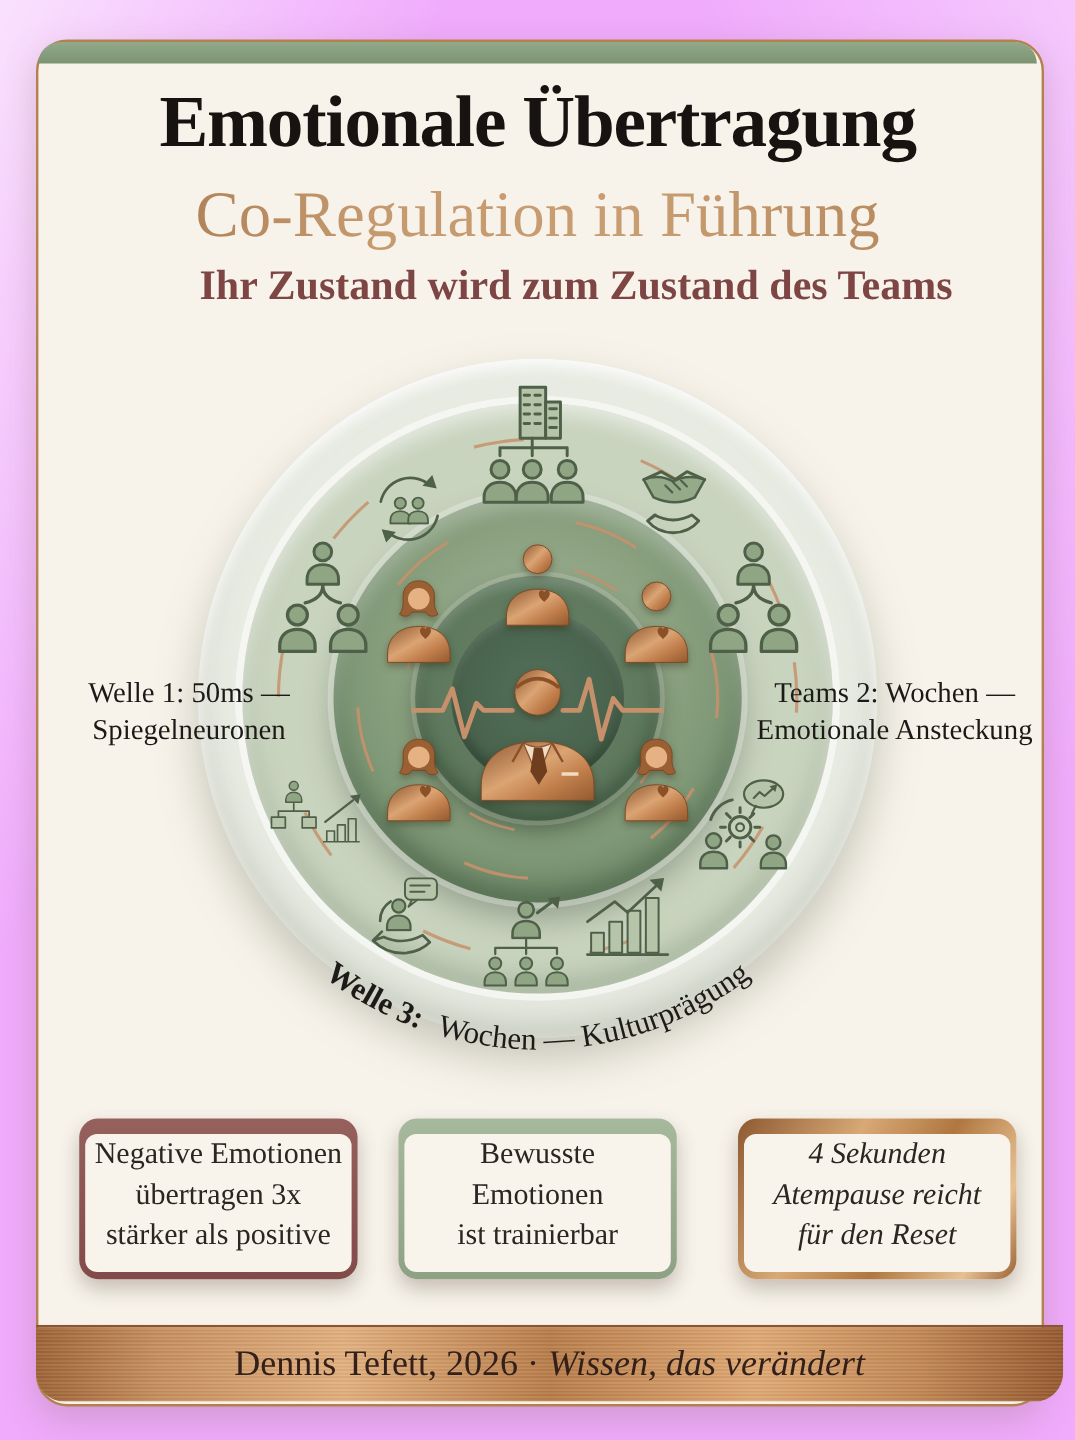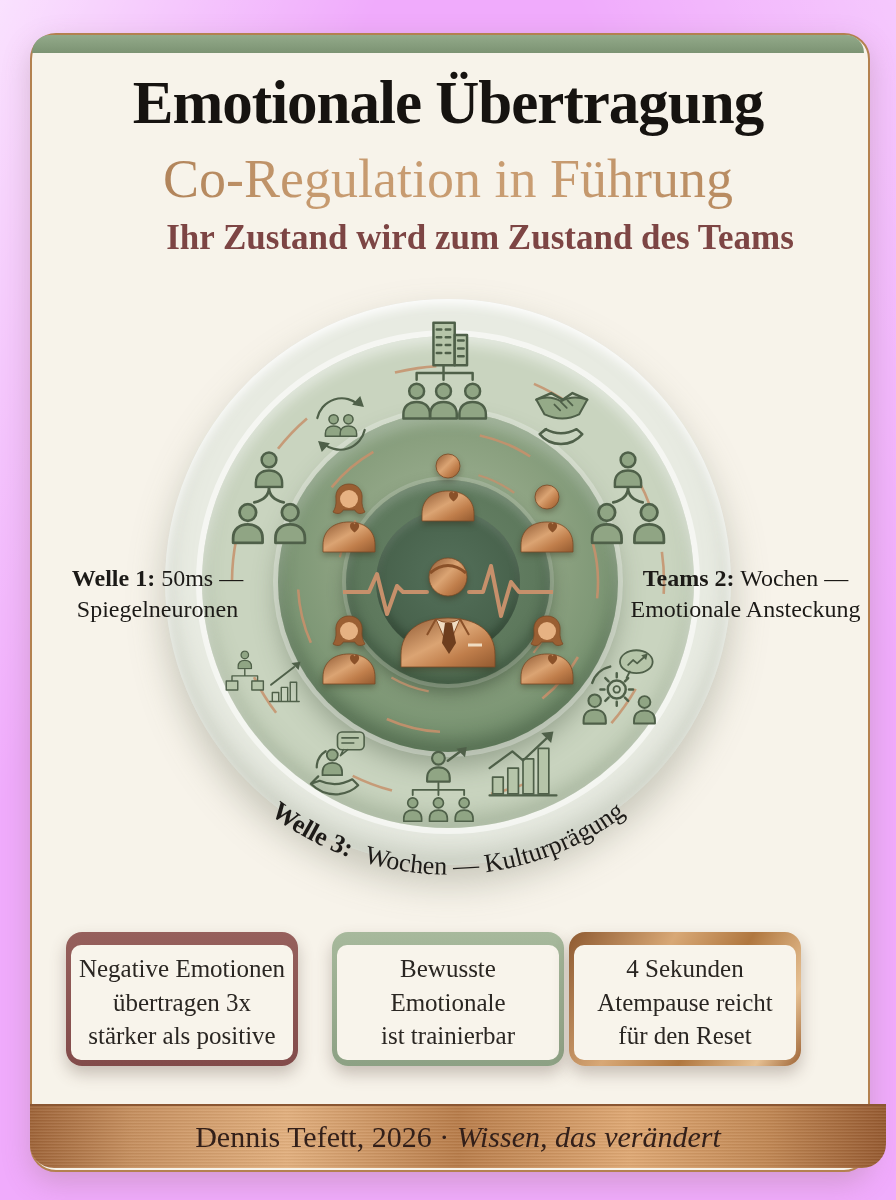--- a/index.html
+++ b/index.html
@@ -40,30 +40,30 @@
   .fl{fill:#95aa88;stroke:#4f6049;stroke-width:2.5;stroke-linejoin:round;}
   .fl2{fill:#b6c5a9;stroke:#4f6049;stroke-width:2.2;stroke-linejoin:round;}
   .ah{fill:#4f6049;stroke:none;}
   .ic{fill:#90a584;stroke:#4f6049;stroke-width:3;stroke-linejoin:round;}
   .cp{fill:url(#cg);stroke:#7a4a26;stroke-width:.8;}
   .cpHair{fill:#9a5f33;stroke:#7a4a26;stroke-width:.8;}
   .cpFace{fill:#e6b283;}
   .hrt{fill:#8a5129;}
   .copperppl{filter:drop-shadow(0 3px 3px rgba(40,30,10,.35));}
   .wave-label{position:absolute;font-size:24px;color:#1c1a17;text-align:center;line-height:1.28;}
-  .wave-label b{font-weight:bold;}
+  .wave-label b{font-weight:normal;}
   svg text{font-family:"Liberation Serif","DejaVu Serif",serif;}
   .tkw{position:absolute;top:932px;width:232px;height:134px;border-radius:16px;
        box-shadow:0 8px 16px rgba(90,70,60,.3);}
   .tkw-inner{position:absolute;left:5px;right:5px;top:13px;bottom:6px;background:#f8f4eb;border-radius:10px;
-             display:flex;flex-direction:column;justify-content:center;text-align:center;
+             display:flex;flex-direction:column;text-align:center;
              font-size:25px;color:#2a2622;line-height:1.35;}
   .tkw1{left:66px;background:linear-gradient(180deg,#96605c,#824b4a);}
   .tkw2{left:332px;background:linear-gradient(180deg,#a7b99c,#8da184);}
-  .tkw3{left:569px;background:linear-gradient(120deg,#8e5a31,#d8a876 35%,#b0773f 60%,#e7c193 85%,#9c6335);}
+  .tkw3{left:615px;background:linear-gradient(120deg,#8e5a31,#d8a876 35%,#b0773f 60%,#e7c193 85%,#9c6335);font-style:italic;}
   .footer{position:absolute;left:30px;top:1104px;width:856px;height:64px;border-radius:0 0 24px 24px;
           background:linear-gradient(90deg,#9e6337 0%,#c68f5e 12%,#e2af7d 30%,#b87c49 50%,#dfa873 70%,#c18753 86%,#95592f 100%);
           border-top:2px solid #8a5632;box-sizing:border-box;
           display:flex;align-items:center;justify-content:center;font-size:30px;color:#33201a;}
   .footer .tex{position:relative;z-index:2;}
   .footer:before{content:"";position:absolute;inset:0;border-radius:0 0 22px 22px;
           background:repeating-linear-gradient(0deg,rgba(255,255,255,.08) 0 1px,rgba(0,0,0,.04) 2px 3px);}
   .motto{font-style:italic;}
 </style>
 </head>
@@ -258,21 +258,21 @@
   <div class="tkw tkw1">
     <div class="tkw-inner">
       <span>Negative Emotionen</span>
       <span>übertragen 3x</span>
       <span>stärker als positive</span>
     </div>
   </div>
   <div class="tkw tkw2">
     <div class="tkw-inner">
       <span>Bewusste</span>
-      <span>Emotionale</span>
+      <span>Emotionen</span>
       <span>ist trainierbar</span>
     </div>
   </div>
   <div class="tkw tkw3">
     <div class="tkw-inner">
       <span>4 Sekunden</span>
       <span>Atempause reicht</span>
       <span>für den Reset</span>
     </div>
   </div>

